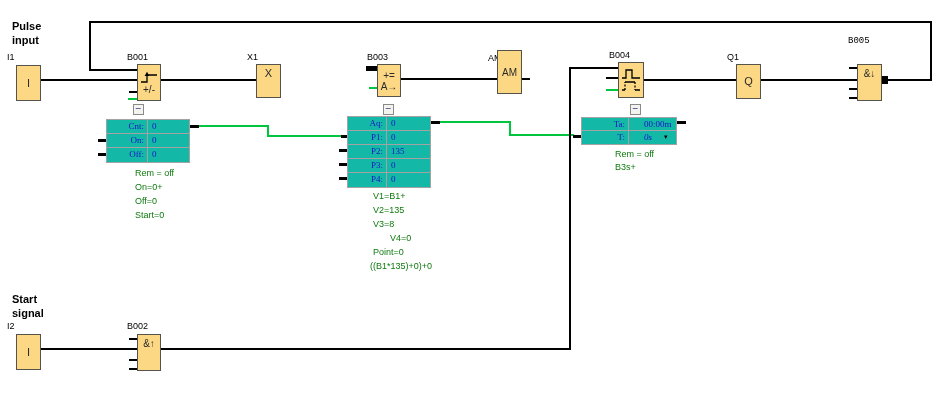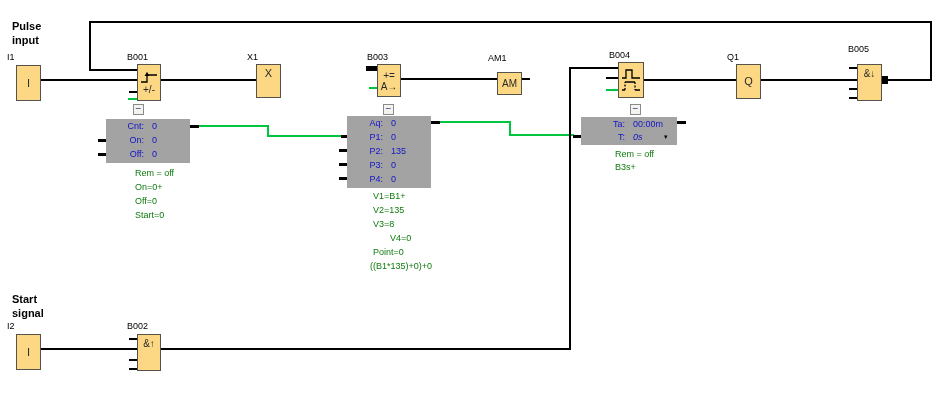--- a/index.html
+++ b/index.html
@@ -17,27 +17,27 @@
     position:absolute; box-sizing:border-box;
     background:var(--block-fill); border:1px solid var(--block-border);
     display:flex; flex-direction:column; align-items:center; justify-content:center;
     color:#2a2a2a; font-size:11px;
   }
   .block .sym{line-height:11px;}
   .block.topsym{justify-content:flex-start; padding-top:3px;}
   .blabel{position:absolute; width:44px; text-align:left; font-size:9px; color:#000; line-height:10px;}
   .ann{position:absolute; font-size:11px; font-weight:bold; color:#000; line-height:14px; white-space:pre-line;}
   .pbox{position:absolute; box-sizing:border-box; background:#fff; border:1px solid var(--box-border);}
-  .prow{display:flex; box-sizing:border-box; border-bottom:1px solid var(--box-border); background:#a3a3a3;}
+  .prow{display:flex; box-sizing:border-box; border-bottom:1px solid var(--box-border); background:#14b8a6;font-family:Liberation Serif, serif;}
   .prow:last-child{border-bottom:none;}
   .plabel{box-sizing:border-box; text-align:right; padding-right:3px; border-right:1px solid var(--box-border);
           color:var(--text-blue); font-size:9px;}
   .pvalue{flex:1; position:relative; padding-left:4px; color:var(--text-blue); font-size:9px;}
   .r14 .prow{height:14px;} .r14 .plabel,.r14 .pvalue{line-height:13px;}
-  .r13 .prow{height:13px;} .r13 .plabel,.r13 .pvalue{line-height:12px;}
+  .r13 .prow{height:13px;gap:11px;} .r13 .plabel,.r13 .pvalue{line-height:12px;}
   .italic{font-style:italic;}
   .note{position:absolute; font-size:9px; color:var(--text-green); white-space:pre; line-height:10px;}
   .collapse{
     position:absolute; width:11px; height:11px; box-sizing:border-box;
     border:1px solid #8a8a8a; background:#f4f3ee; color:#2b2b8c;
     font-size:10px; line-height:8px; text-align:center; cursor:default;
   }
   .dd{position:absolute; font-size:7px; color:#000; line-height:8px;}
   svg{display:block;}
 </style>
@@ -88,21 +88,21 @@
   <div class="pin" style="left:129px; top:359px; width:8px;"></div>
   <div class="pin" style="left:129px; top:368px; width:8px;"></div>
 
   <div class="blabel" style="left:7px;   top:52px;">I1</div>
   <div class="blabel" style="left:127px; top:52px;">B001</div>
   <div class="blabel" style="left:247px; top:52px;">X1</div>
   <div class="blabel" style="left:367px; top:52px;">B003</div>
   <div class="blabel" style="left:488px; top:53px;">AM1</div>
   <div class="blabel" style="left:609px; top:50px;">B004</div>
   <div class="blabel" style="left:727px; top:52px;">Q1</div>
-  <div class="blabel" style="left:848px; top:44px;">B005</div>
+  <div class="blabel" style="left:848px; top:36px;font-family:Liberation Mono, monospace;">B005</div>
   <div class="blabel" style="left:7px;   top:321px;">I2</div>
   <div class="blabel" style="left:127px; top:321px;">B002</div>
 
   <div class="block" style="left:16px; top:65px; width:25px; height:36px;">
     <span class="sym">I</span>
   </div>
 
   <div class="block" style="left:137px; top:64px; width:24px; height:37px;">
     <svg width="18" height="13" viewBox="0 0 18 13">
       <path d="M1 11 H7 V4 H17" fill="none" stroke="#000" stroke-width="1.3"></path>
@@ -113,21 +113,21 @@
 
   <div class="block topsym" style="left:256px; top:64px; width:25px; height:34px;">
     <span class="sym">X</span>
   </div>
 
   <div class="block" style="left:377px; top:64px; width:24px; height:33px; font-size:10px;">
     <span class="sym">+=</span>
     <span class="sym">A→</span>
   </div>
 
-  <div class="block" style="left:497px; top:72px; width:25px; height:23px; font-size:10px;">
+  <div class="block" style="left:497px; top:50px; width:25px; height:44px; font-size:10px;">
     <span class="sym">AM</span>
   </div>
 
   <div class="block" style="left:618px; top:62px; width:26px; height:36px;">
     <svg width="20" height="12" viewBox="0 0 20 12">
       <path d="M1 10 H5 V2 H11 V10 H19" fill="none" stroke="#000" stroke-width="1.3"></path>
     </svg>
     <svg width="20" height="12" viewBox="0 0 20 12">
       <path d="M1 10 H4 M4 2 H14 M14 10 H19" fill="none" stroke="#000" stroke-width="1.3"></path>
       <path d="M4 10 V2 M14 2 V10" fill="none" stroke="#000" stroke-width="1.3" stroke-dasharray="2 1.5"></path>

